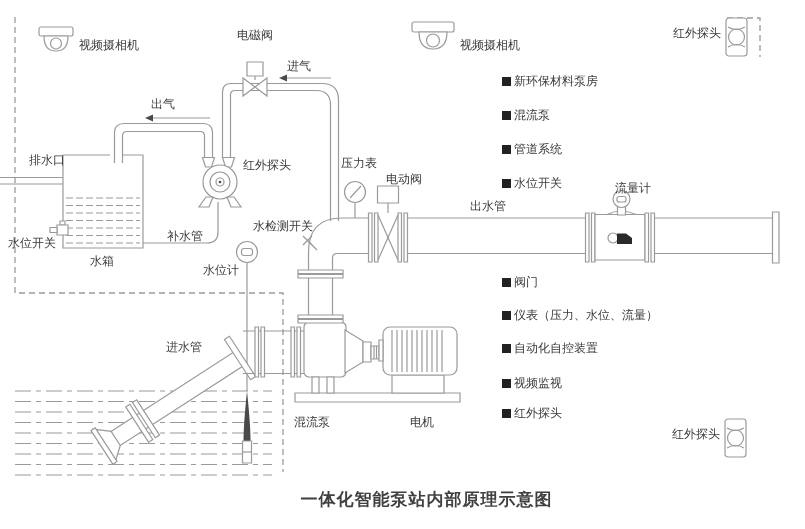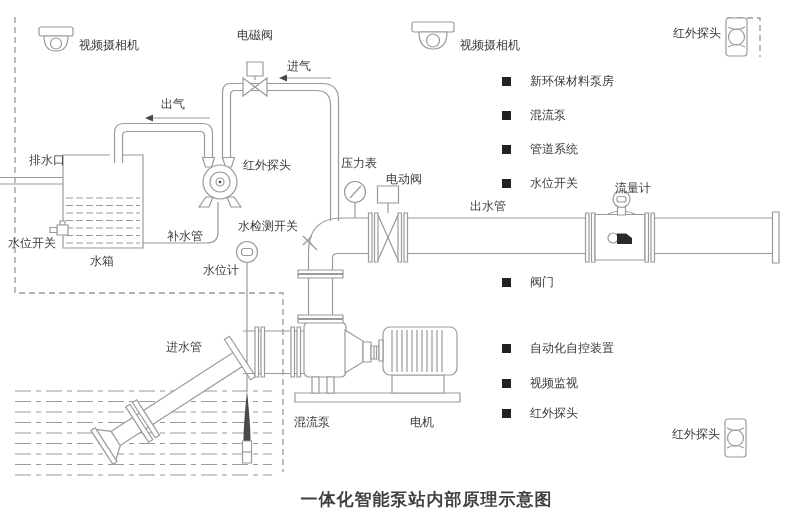--- a/index.html
+++ b/index.html
@@ -1,21 +1,21 @@
 <!DOCTYPE html>
 <html><head>
 <meta charset="utf-8">
 <style>
   html,body{margin:0;padding:0;background:#ffffff;}
   #stage{position:relative;width:805px;height:529px;background:#ffffff;overflow:hidden;
          font-family:"Liberation Sans","DejaVu Sans",sans-serif;}
   #art{position:absolute;left:0;top:0;}
   #art *{vector-effect:non-scaling-stroke;}
   .lbl{position:absolute;font-size:12px;color:#3a3a3a;white-space:nowrap;line-height:14px;}
-  .legend-item{position:absolute;left:502px;display:flex;align-items:center;gap:19px;}
+  .legend-item{position:absolute;left:502px;display:flex;align-items:center;gap:3px;}
   .legend-bullet{width:9px;height:9px;background:#222222;display:inline-block;flex:0 0 auto;}
   .legend-text{font-size:12px;color:#3a3a3a;white-space:nowrap;}
   #title{position:absolute;left:0;right:0;top:488px;text-align:center;font-size:17px;
          font-weight:bold;letter-spacing:1px;color:#404040;margin-left:48px;}
   .ln{stroke:#9a9a9a;stroke-width:1.2;fill:none;}
   .lnw{stroke:#9a9a9a;stroke-width:1.2;fill:#ffffff;}
   .dash{stroke:#9a9a9a;stroke-width:1.3;fill:none;stroke-dasharray:6 4;}
   .wdash{stroke:#9a9a9a;stroke-width:1.2;fill:none;stroke-dasharray:16 5 5 5;}
   .tdash{stroke:#9a9a9a;stroke-width:1;fill:none;stroke-dasharray:7 3;}
   .dark{fill:#4a4a4a;stroke:none;}
@@ -253,29 +253,29 @@
     <path class="blob" d="M617,233.5 h9 l6,4.5 v6 h-15 z"></path>
   </g>
 
 </svg>
 
 <div class="lbl" style="left:79px;top:38px">视频摄相机</div>
 <div class="lbl" style="left:237px;top:28px">电磁阀</div>
 <div class="lbl" style="left:287px;top:59px">进气</div>
 <div class="lbl" style="left:460px;top:38px">视频摄相机</div>
 <div class="lbl" style="left:673px;top:26px">红外探头</div>
-<div class="lbl" style="left:161px;top:97px">出气</div>
+<div class="lbl" style="left:151px;top:97px">出气</div>
 <div class="lbl" style="left:29px;top:153px">排水口</div>
 <div class="lbl" style="left:243px;top:158px">红外探头</div>
 <div class="lbl" style="left:341px;top:156px">压力表</div>
 <div class="lbl" style="left:386px;top:172px">电动阀</div>
 <div class="lbl" style="left:470px;top:199px">出水管</div>
 <div class="lbl" style="left:615px;top:181px">流量计</div>
 <div class="lbl" style="left:167px;top:229px">补水管</div>
-<div class="lbl" style="left:238px;top:219px">水检测开关</div>
+<div class="lbl" style="left:253px;top:219px">水检测开关</div>
 <div class="lbl" style="left:8px;top:236px">水位开关</div>
 <div class="lbl" style="left:90px;top:254px">水箱</div>
 <div class="lbl" style="left:203px;top:263px">水位计</div>
 <div class="lbl" style="left:166px;top:340px">进水管</div>
 <div class="lbl" style="left:294px;top:415px">混流泵</div>
 <div class="lbl" style="left:410px;top:415px">电机</div>
 <div class="lbl" style="left:672px;top:427px">红外探头</div>
 
 <div class="legend-item" style="top:73px">
       <span class="legend-bullet"></span>
@@ -290,20 +290,24 @@
       <span class="legend-text">管道系统</span>
     </div>
 <div class="legend-item" style="top:175px">
       <span class="legend-bullet"></span>
       <span class="legend-text">水位开关</span>
     </div>
 <div class="legend-item" style="top:274px">
       <span class="legend-bullet"></span>
       <span class="legend-text">阀门</span>
     </div>
+<div class="legend-item" style="top:307px">
+      <span class="legend-bullet"></span>
+      <span class="legend-text">仪表（压力、水位、流量）</span>
+    </div>
 <div class="legend-item" style="top:340px">
       <span class="legend-bullet"></span>
       <span class="legend-text">自动化自控装置</span>
     </div>
 <div class="legend-item" style="top:375px">
       <span class="legend-bullet"></span>
       <span class="legend-text">视频监视</span>
     </div>
 <div class="legend-item" style="top:405px">
       <span class="legend-bullet"></span>

